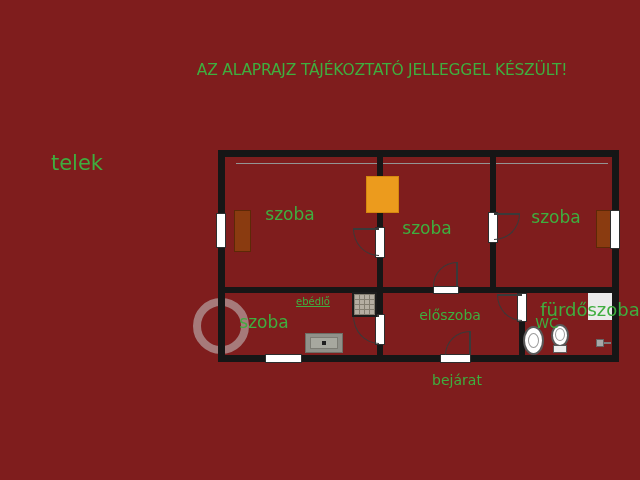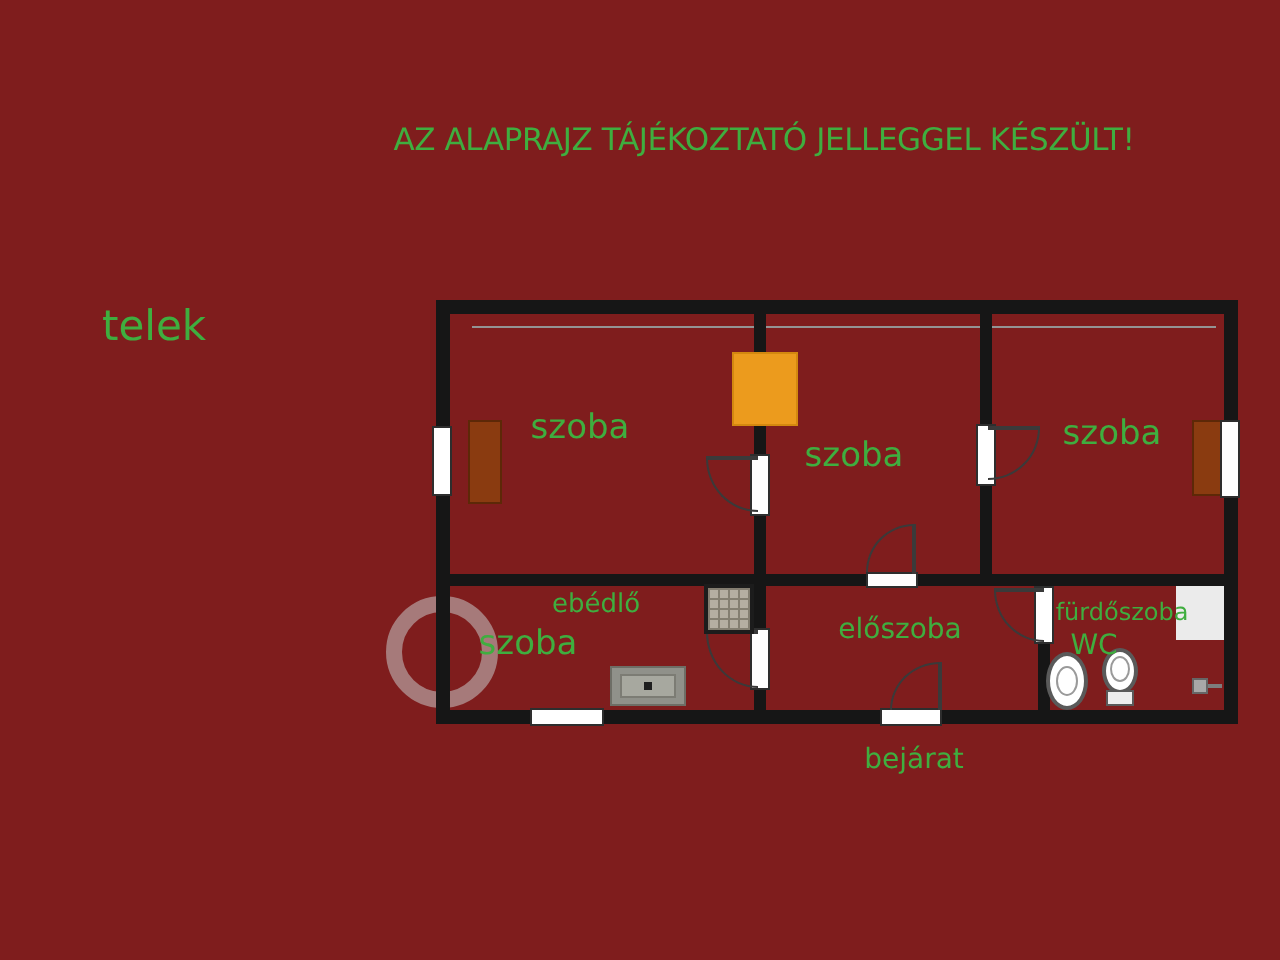--- a/index.html
+++ b/index.html
@@ -97,22 +97,22 @@
     <div class="fixture-inner" style="left:528px;top:333px;width:11px;height:15px;z-index:8;"></div>
     <div class="fixture" style="left:551px;top:324px;width:18px;height:23px;"></div>
     <div class="fixture-inner" style="left:555px;top:328px;width:10px;height:13px;z-index:8;"></div>
     <div class="furn" style="left:553px;top:345px;width:14px;height:8px;background:#ededed;border:1px solid #5a5a5a;"></div>
     <div class="furn" style="left:596px;top:339px;width:8px;height:8px;background:#a8a8a8;border:1px solid #666;"></div>
     <div class="furn" style="left:604px;top:342px;width:7px;height:2px;background:#7d7d7d;"></div>
 
     <div class="lbl" style="left:290px;top:205px;font-size:17px;z-index:9;">szoba</div>
     <div class="lbl" style="left:427px;top:219px;font-size:17px;z-index:9;">szoba</div>
     <div class="lbl" style="left:556px;top:208px;font-size:17px;z-index:9;">szoba</div>
-    <div class="lbl" style="left:298px;top:296px;font-size:13px;z-index:9;">ebédlő</div>
+    <div class="lbl" style="left:313px;top:296px;font-size:10px;z-index:9;text-decoration:underline;">ebédlő</div>
     <div class="lbl" style="left:264px;top:313px;font-size:17px;z-index:9;">szoba</div>
     <div class="lbl" style="left:450px;top:308px;font-size:14px;z-index:9;">előszoba</div>
-    <div class="lbl" style="left:561px;top:300px;font-size:12px;z-index:9;">fürdőszoba</div>
+    <div class="lbl" style="left:590px;top:300px;font-size:18px;z-index:9;">fürdőszoba</div>
     <div class="lbl" style="left:547px;top:316px;font-size:14px;z-index:9;">WC</div>
 
     <div class="lbl" style="left:457px;top:373px;font-size:14px;z-index:9;">bejárat</div>
   </div>
 
 </div>
 
 </body></html>

